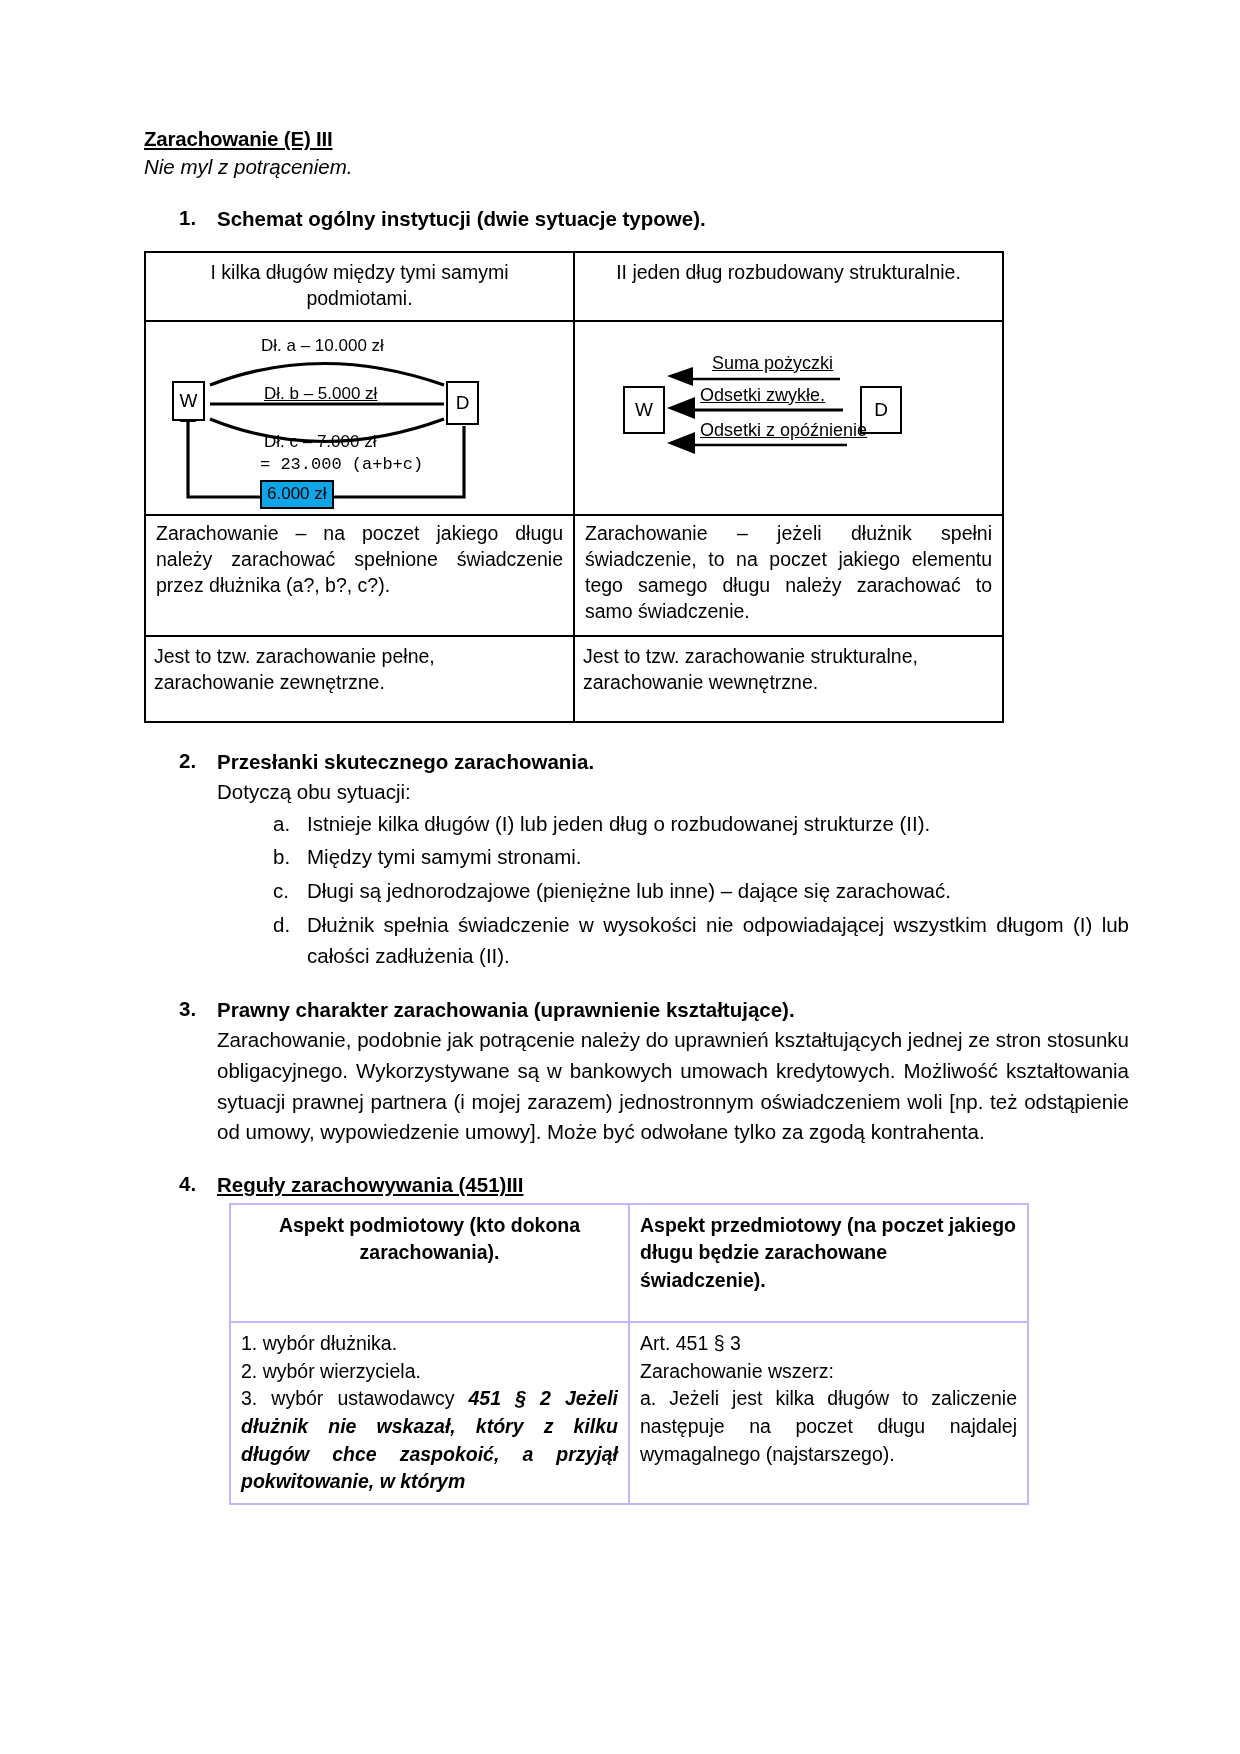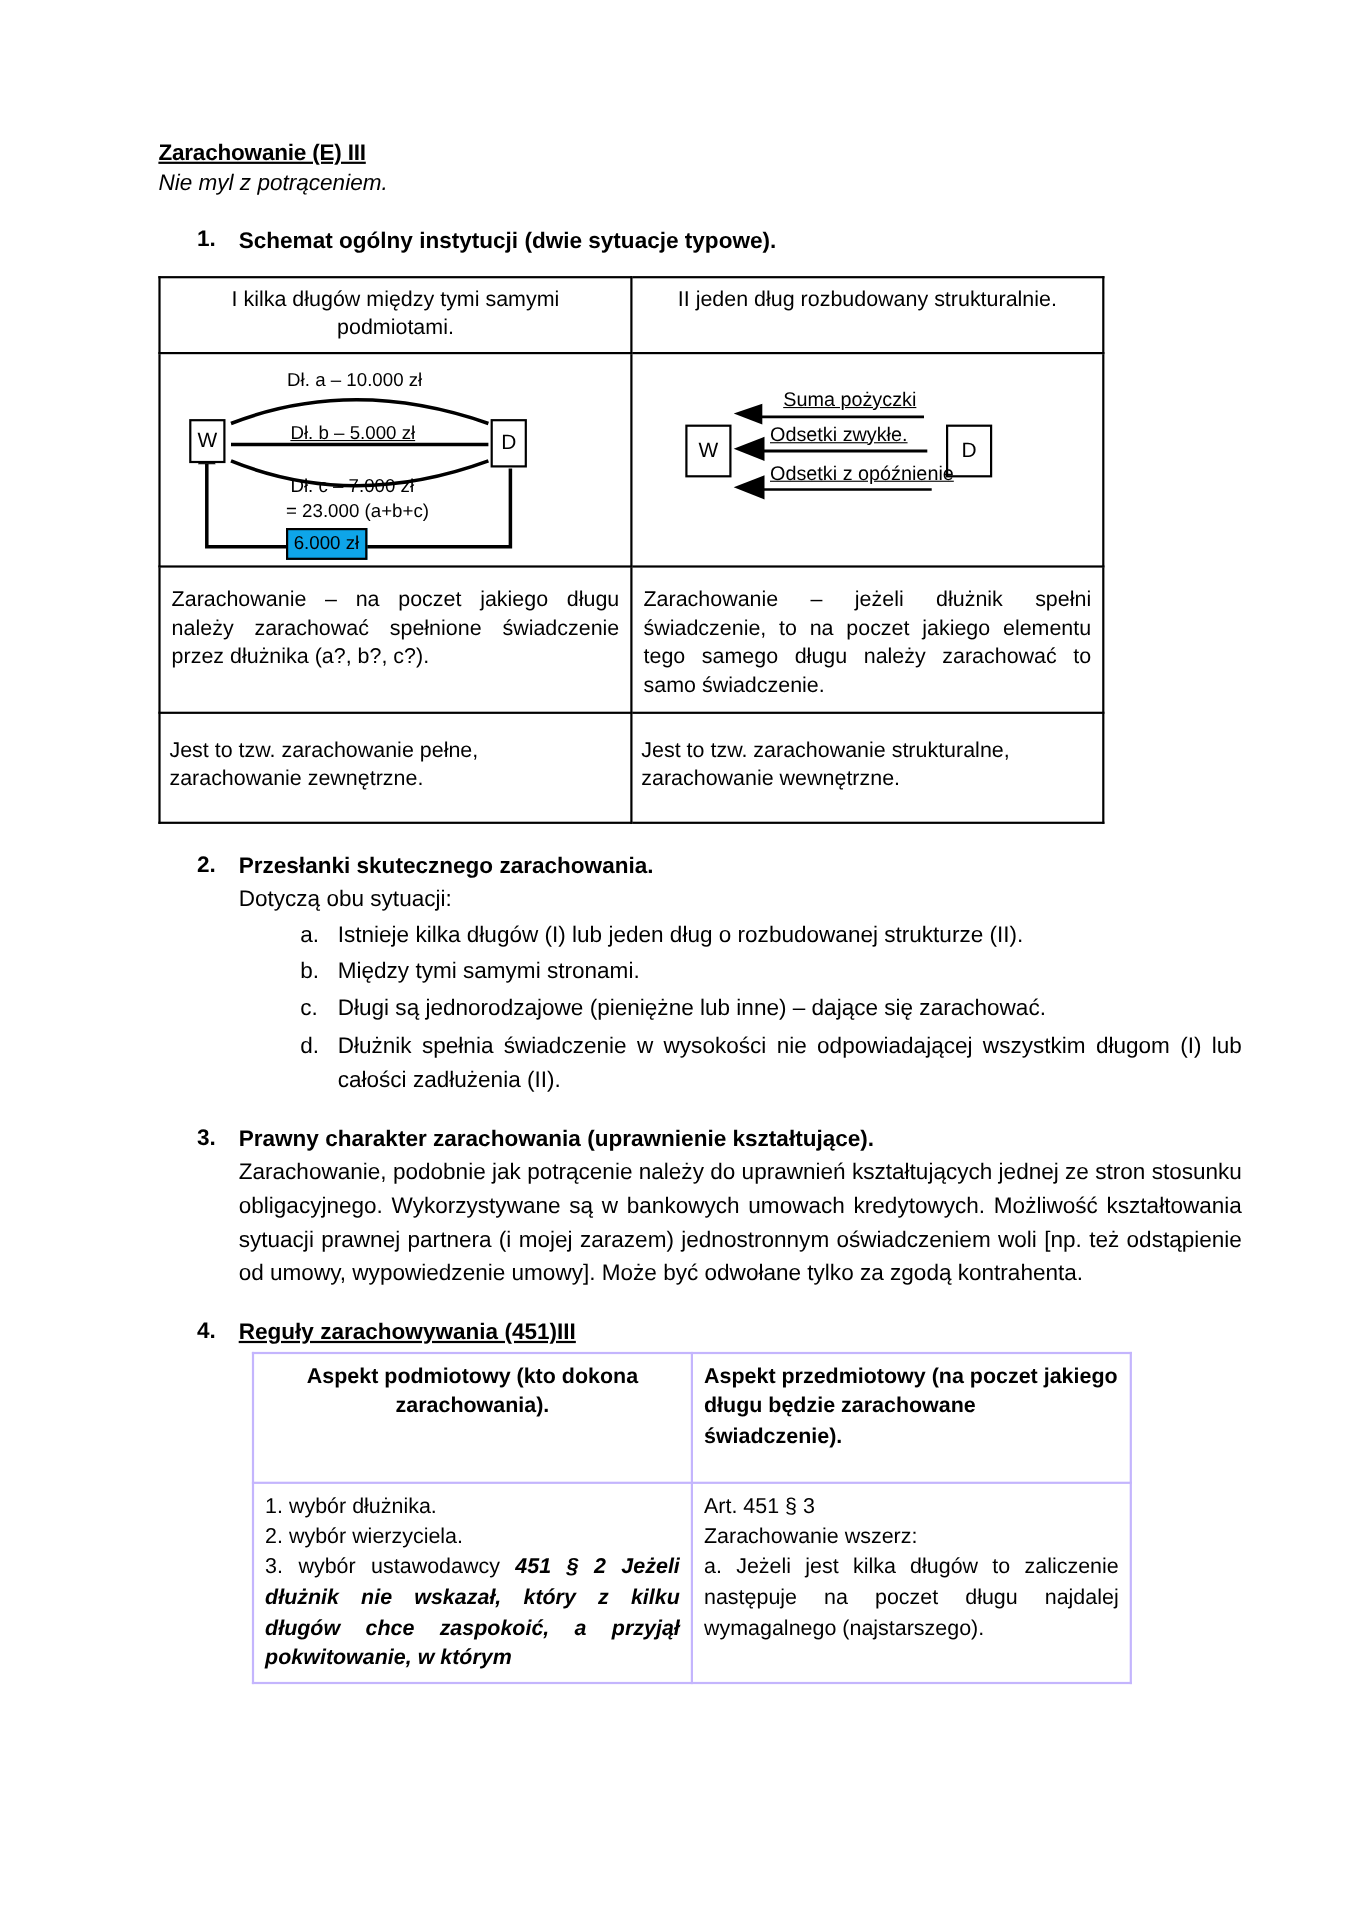--- a/index.html
+++ b/index.html
@@ -103,31 +103,31 @@
   .tbl {
     border-collapse: collapse;
     table-layout: fixed;
     width: 860px;
     margin-top: 18px;
     margin-left: 0;
   }
   .tbl td {
     border: 2px solid #000;
     vertical-align: top;
-    padding: 20px 8px;
+    padding: 6px 8px;
     font-size: 19.5px;
     line-height: 1.35;
   }
   .tbl td.head {
     text-align: center;
     padding: 6px 10px 8px 10px;
   }
   .tbl td.just {
     text-align: justify;
-    padding: 16px 10px 10px 10px;
+    padding: 4px 10px 10px 10px;
   }
   .cell-pad-bottom { padding-bottom: 40px; }
   
   .diagram-cell {
     height: 192px;
     padding: 0 !important;
     position: relative;
   }
   .dgm {
     position: absolute;
@@ -226,21 +226,21 @@
               </svg>
               <div class="node-box" style="left:26px; top:59px; width:33px; height:40px;">
                 <span>W</span>
               </div>
               <div class="node-box" style="left:300px; top:59px; width:33px; height:44px;">
                 <span>D</span>
               </div>
               <div class="dgm-txt" style="left:115px; top:14px;">Dł. a – 10.000 zł</div>
               <div class="dgm-txt b-under" style="left:118px; top:62px;">Dł. b – 5.000 zł</div>
               <div class="dgm-txt" style="left:118px; top:110px;">Dł. c – 7.000 zł</div>
-              <div class="dgm-txt" style="left:114px; top:133px;">= 23.000 (a+b+c)</div>
+              <div class="dgm-txt" style="left:114px; top:133px;font-family:Liberation Mono, monospace;">= 23.000 (a+b+c)</div>
               <div class="money-box" style="left:114px; top:158px;">6.000 zł</div>
             </div>
           </td>
           <td class="diagram-cell">
             <div class="dgm">
               <svg width="430" height="192" viewBox="0 0 430 192" style="position:absolute;left:0;top:0;">
                 <line x1="110" y1="57" x2="265" y2="57" stroke="#000" stroke-width="2.4"></line>
                 <polygon points="92,54 118,45 118,64" fill="#000"></polygon>
                 <line x1="115" y1="88" x2="268" y2="88" stroke="#000" stroke-width="2.8"></line>
                 <polygon points="92,86 120,75 120,97" fill="#000"></polygon>

